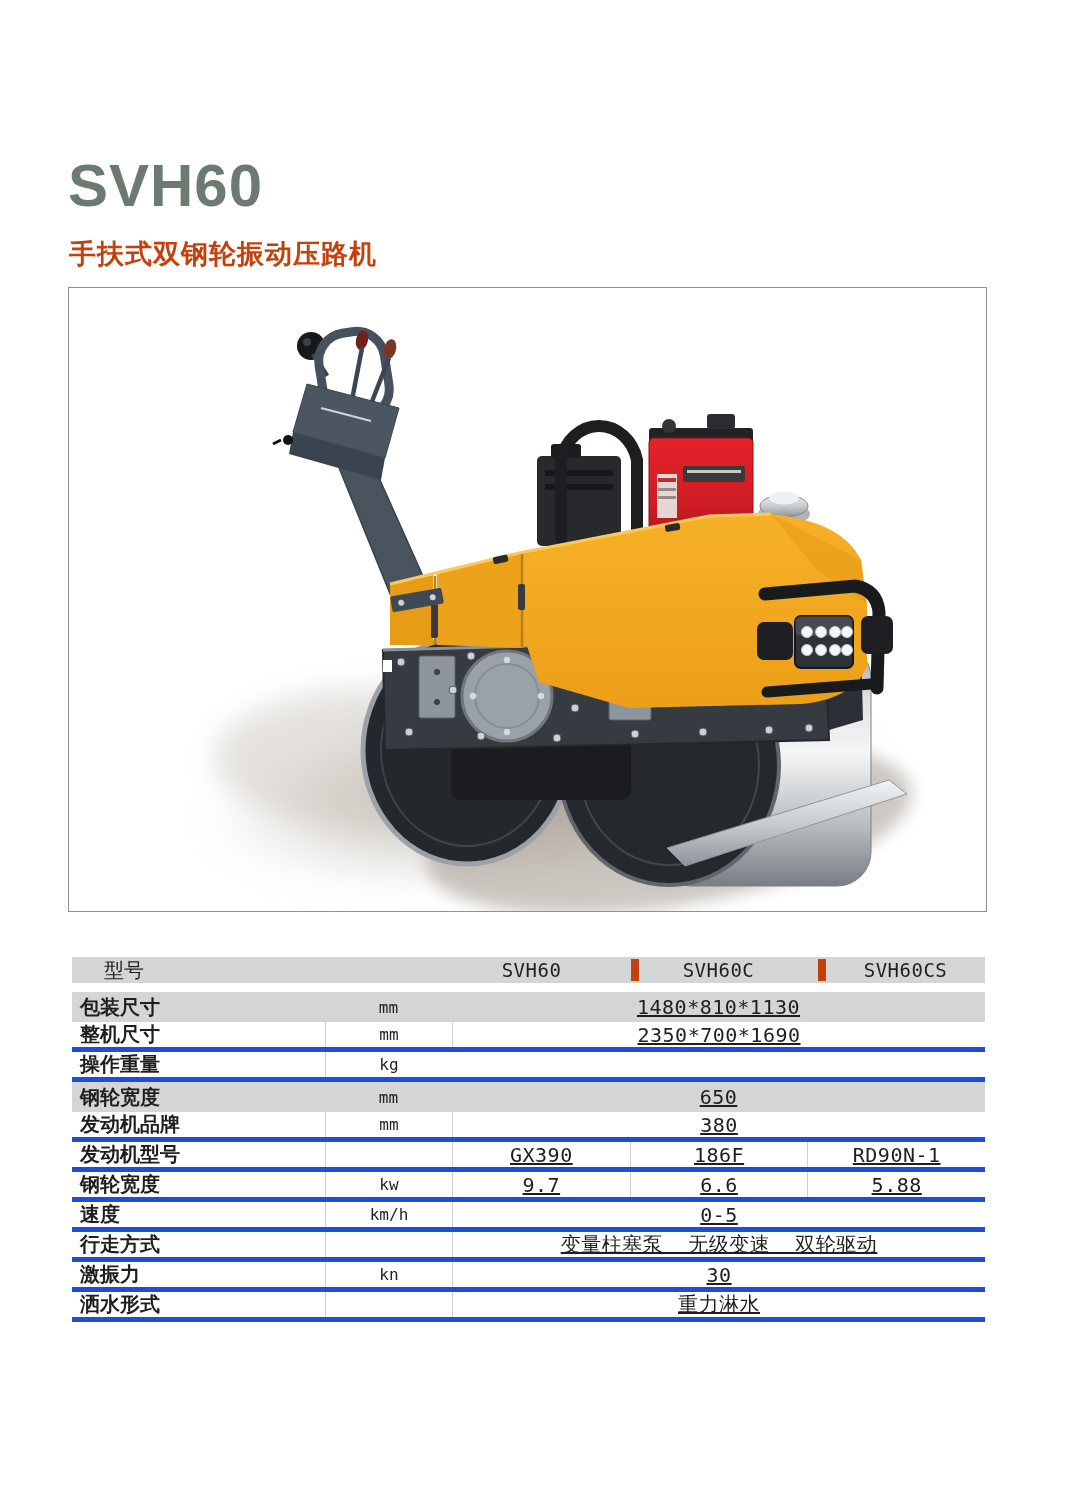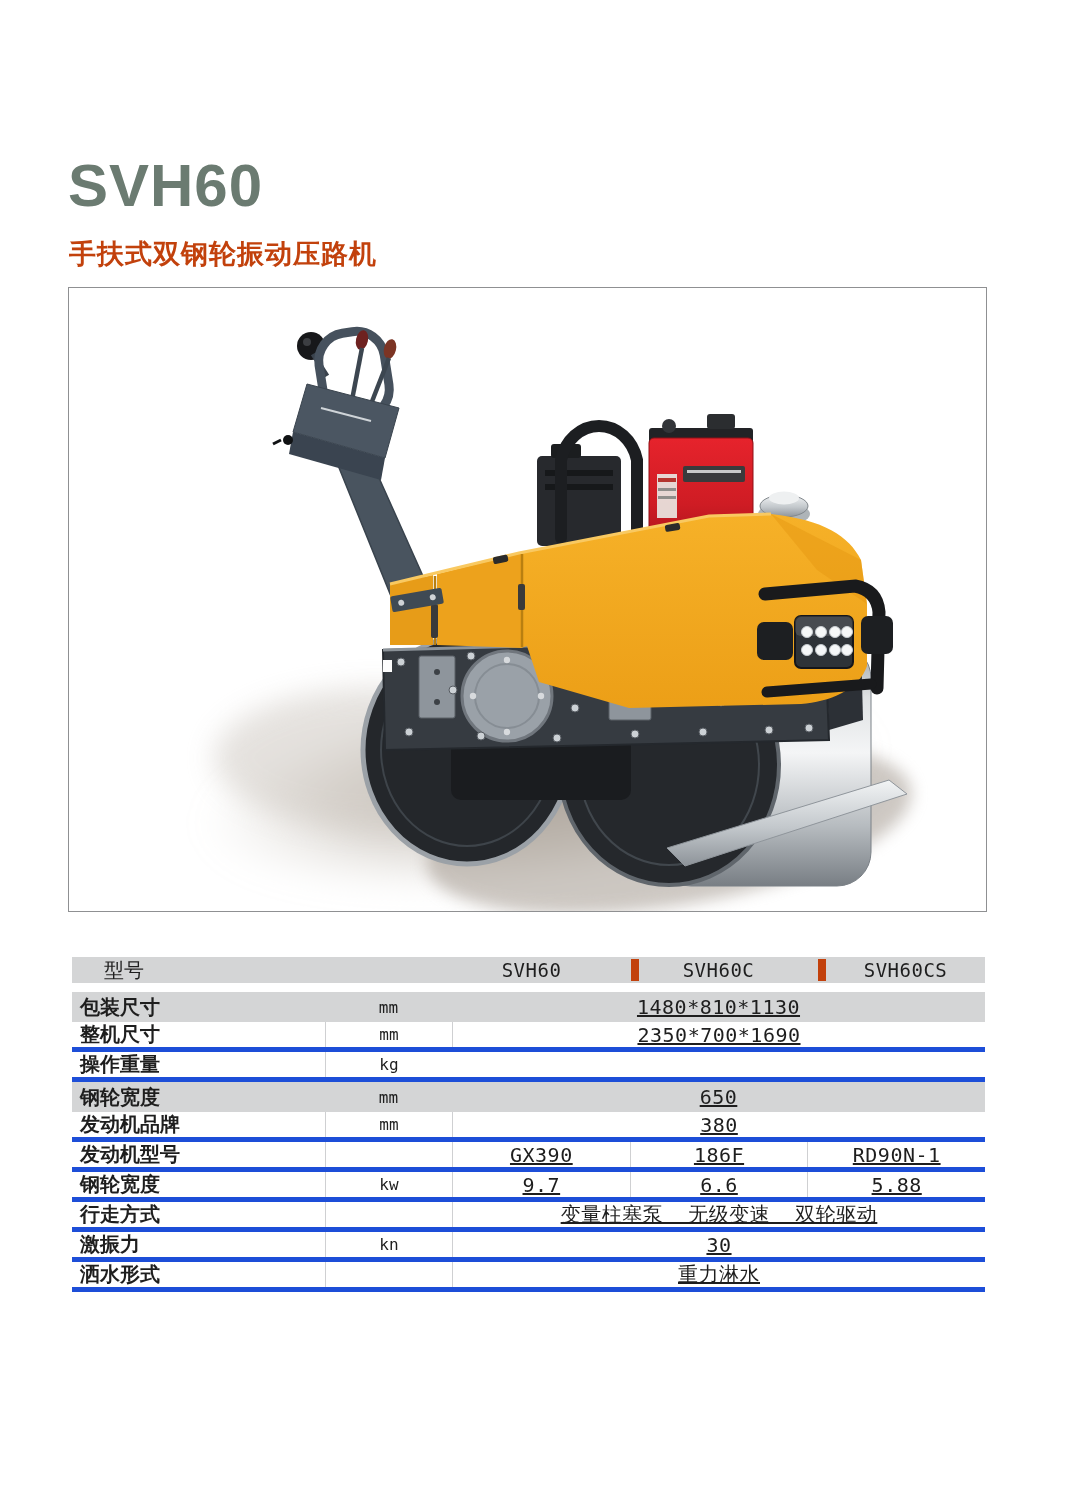--- a/index.html
+++ b/index.html
@@ -256,20 +256,25 @@
     <div class="td value">RD90N-1</div>
   </div>
   <div class="tr">
     <div class="td label">钢轮宽度</div>
     <div class="td unit">kw</div>
     <div class="td value">9.7</div>
     <div class="td value">6.6</div>
     <div class="td value">5.88</div>
   </div>
   <div class="tr">
+    <div class="td label">速度</div>
+    <div class="td unit">km/h</div>
+    <div class="td value">0-5</div>
+  </div>
+  <div class="tr">
     <div class="td label">行走方式</div>
     <div class="td unit"></div>
     <div class="td value">变量柱塞泵  无级变速  双轮驱动</div>
   </div>
   <div class="tr">
     <div class="td label">激振力</div>
     <div class="td unit">kn</div>
     <div class="td value">30</div>
   </div>
   <div class="tr">

